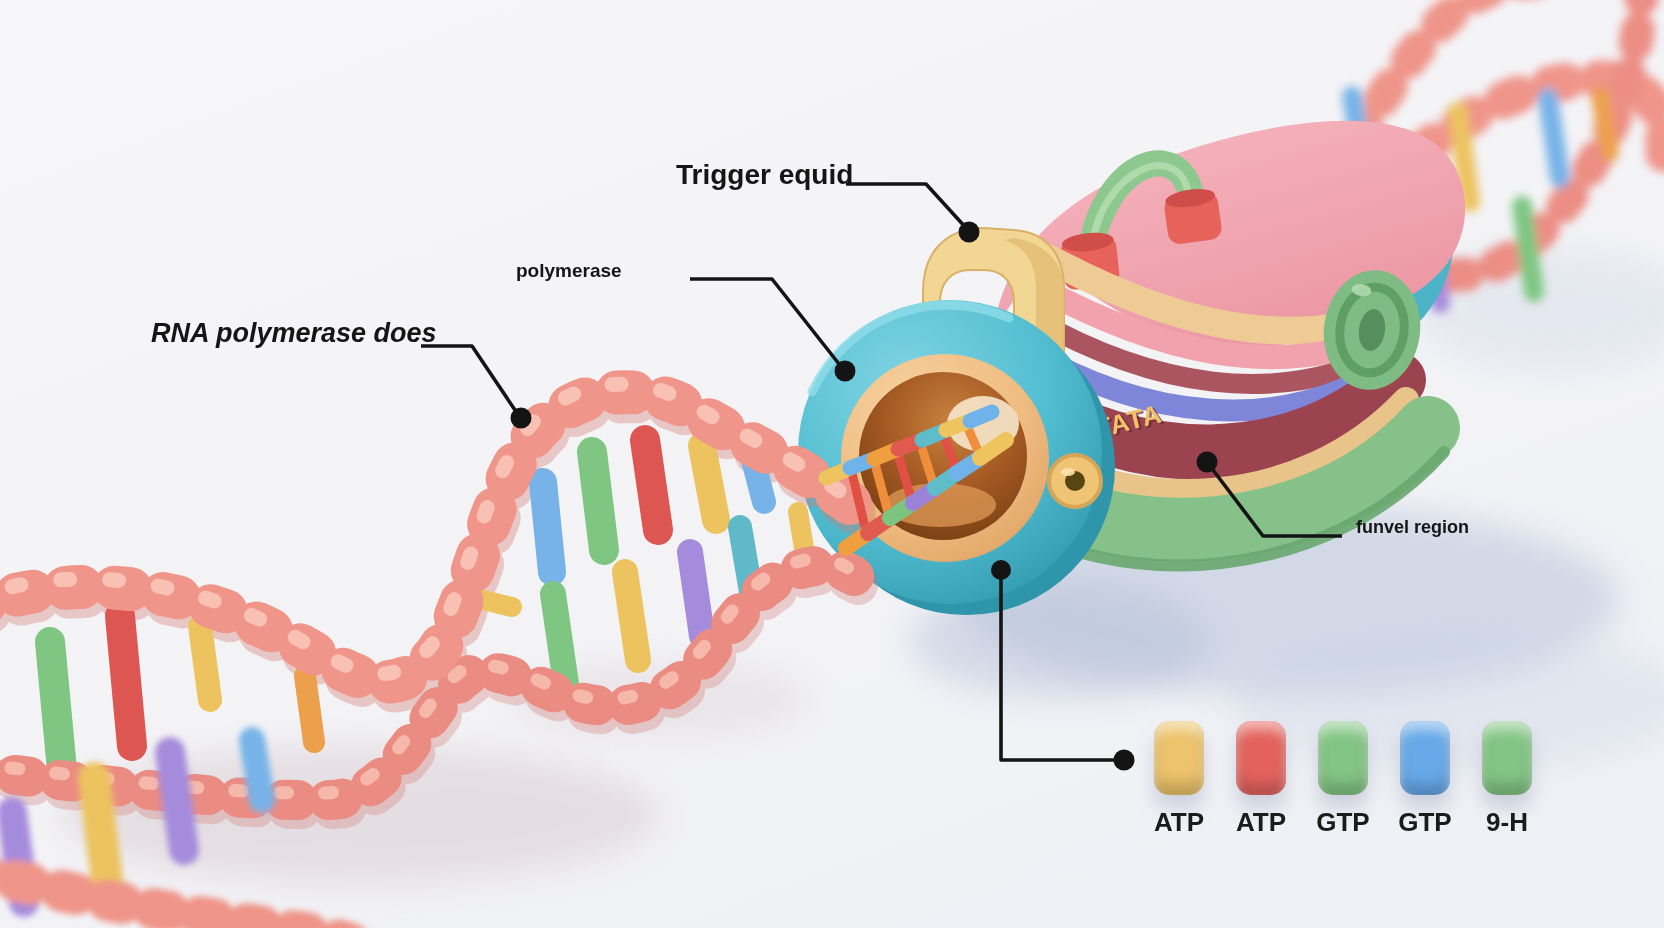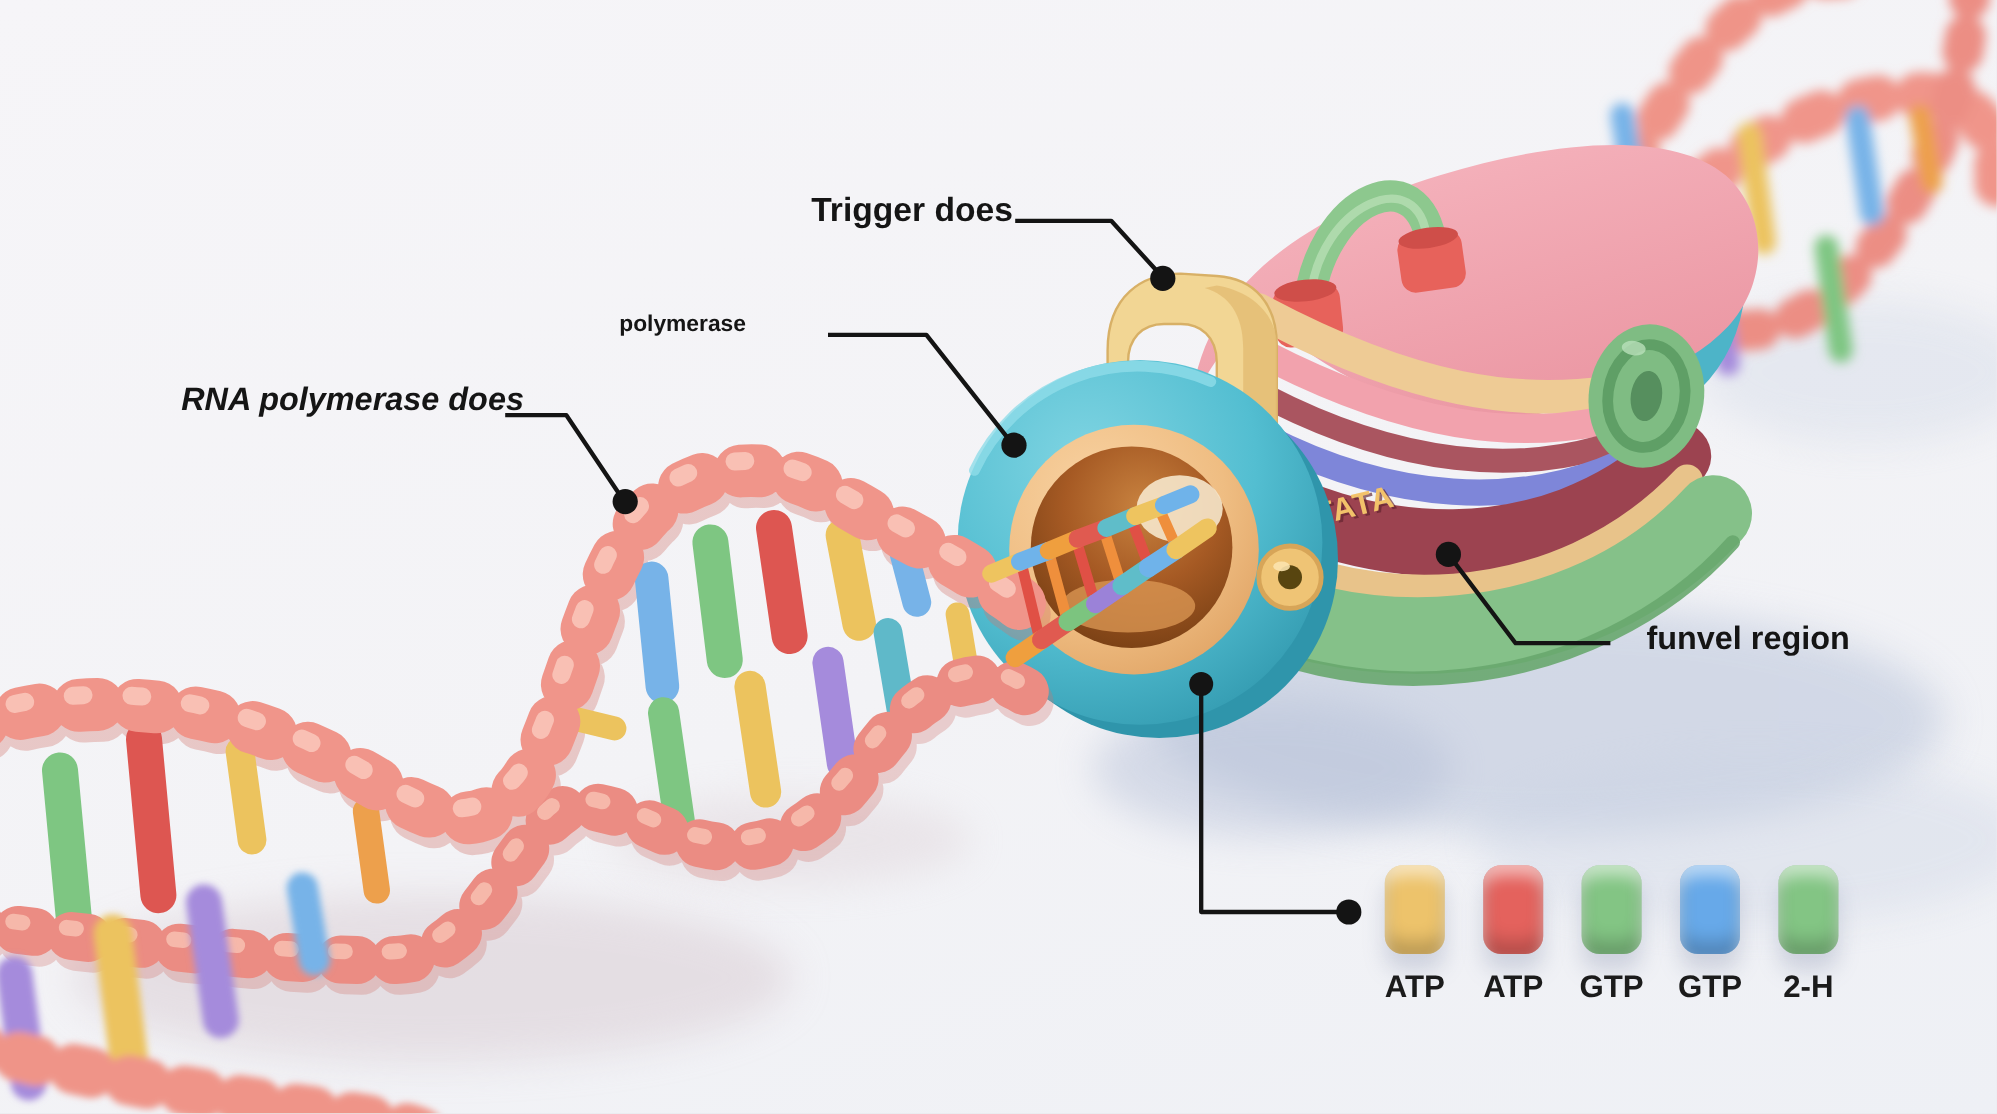--- a/index.html
+++ b/index.html
@@ -5,21 +5,21 @@
   html,body{margin:0;padding:0;background:#e9eaee;}
   .canvas{position:relative;width:1664px;height:928px;overflow:hidden;
           background:linear-gradient(160deg,#f6f5f8 0%,#f3f3f6 55%,#eef0f5 100%);
           font-family:"Liberation Sans",sans-serif;}
   svg{position:absolute;left:0;top:0;}
   .lbl{position:absolute;font-weight:700;color:#151515;line-height:1.1;}
   #lbl-trigger{left:676px;top:160px;font-size:28px;}
   #lbl-polymerase{left:516px;top:261px;font-size:19px;}
   #lbl-note{left:151px;top:317px;font-size:27px;line-height:32px;font-style:italic;}
   #lbl-note .faded{color:#8f8b8b;opacity:.45;}
-  #lbl-funnel{left:1356px;top:518px;font-size:27px;margin-left:16px;}
+  #lbl-funnel{left:1356px;top:518px;font-size:18px;}
   #legend-title{left:1212px;top:657px;font-size:29px;}
   #legend{position:absolute;left:1138px;top:721px;display:flex;}
   .legend-item{width:82px;display:flex;flex-direction:column;align-items:center;}
   .swatch{width:50px;height:74px;border-radius:15px;background:var(--c,#ccc);
           box-shadow:inset 0 9px 12px rgba(255,255,255,.55),
                      inset 0 -11px 14px rgba(0,0,0,.20),
                      0 14px 18px rgba(120,130,160,.28);}
   .legend-label{margin-top:12px;font-weight:700;font-size:26px;color:#1b1b1b;}
 </style>
 </head>
@@ -227,21 +227,21 @@
     <path d="M 421,346 L 472,346 L 519,416"></path>
     <circle cx="521" cy="418" r="10.5" fill="#141414" stroke="none"></circle>
     <path d="M 1207,462 L 1263,536 L 1342,536"></path>
     <circle cx="1207" cy="462" r="10.5" fill="#141414" stroke="none"></circle>
     <path d="M 1001,570 L 1001,760 L 1123,760"></path>
     <circle cx="1001" cy="570" r="10" fill="#141414" stroke="none"></circle>
     <circle cx="1124" cy="760" r="10.5" fill="#141414" stroke="none"></circle>
   </g>
 </svg>
 
-<div class="lbl" id="lbl-trigger">Trigger does</div>
+<div class="lbl" id="lbl-trigger">Trigger equid</div>
 <div class="lbl" id="lbl-polymerase">polymerase</div>
 <div class="lbl" id="lbl-note">
   <div>RNA polymerase does</div>
 </div>
 <div class="lbl" id="lbl-funnel">funvel region</div>
 
 <div id="legend">
   <div class="legend-item">
     <div class="swatch" style="--c: #edc36b;"></div>
     <div class="legend-label">ATP</div>
@@ -253,17 +253,17 @@
   <div class="legend-item">
     <div class="swatch" style="--c: #83c584;"></div>
     <div class="legend-label">GTP</div>
   </div>
   <div class="legend-item">
     <div class="swatch" style="--c: #67a9e9;"></div>
     <div class="legend-label">GTP</div>
   </div>
   <div class="legend-item">
     <div class="swatch" style="--c: #83c584;"></div>
-    <div class="legend-label">2-H</div>
+    <div class="legend-label">9-H</div>
   </div>
 </div>
 
 </div>
 
 </body></html>

